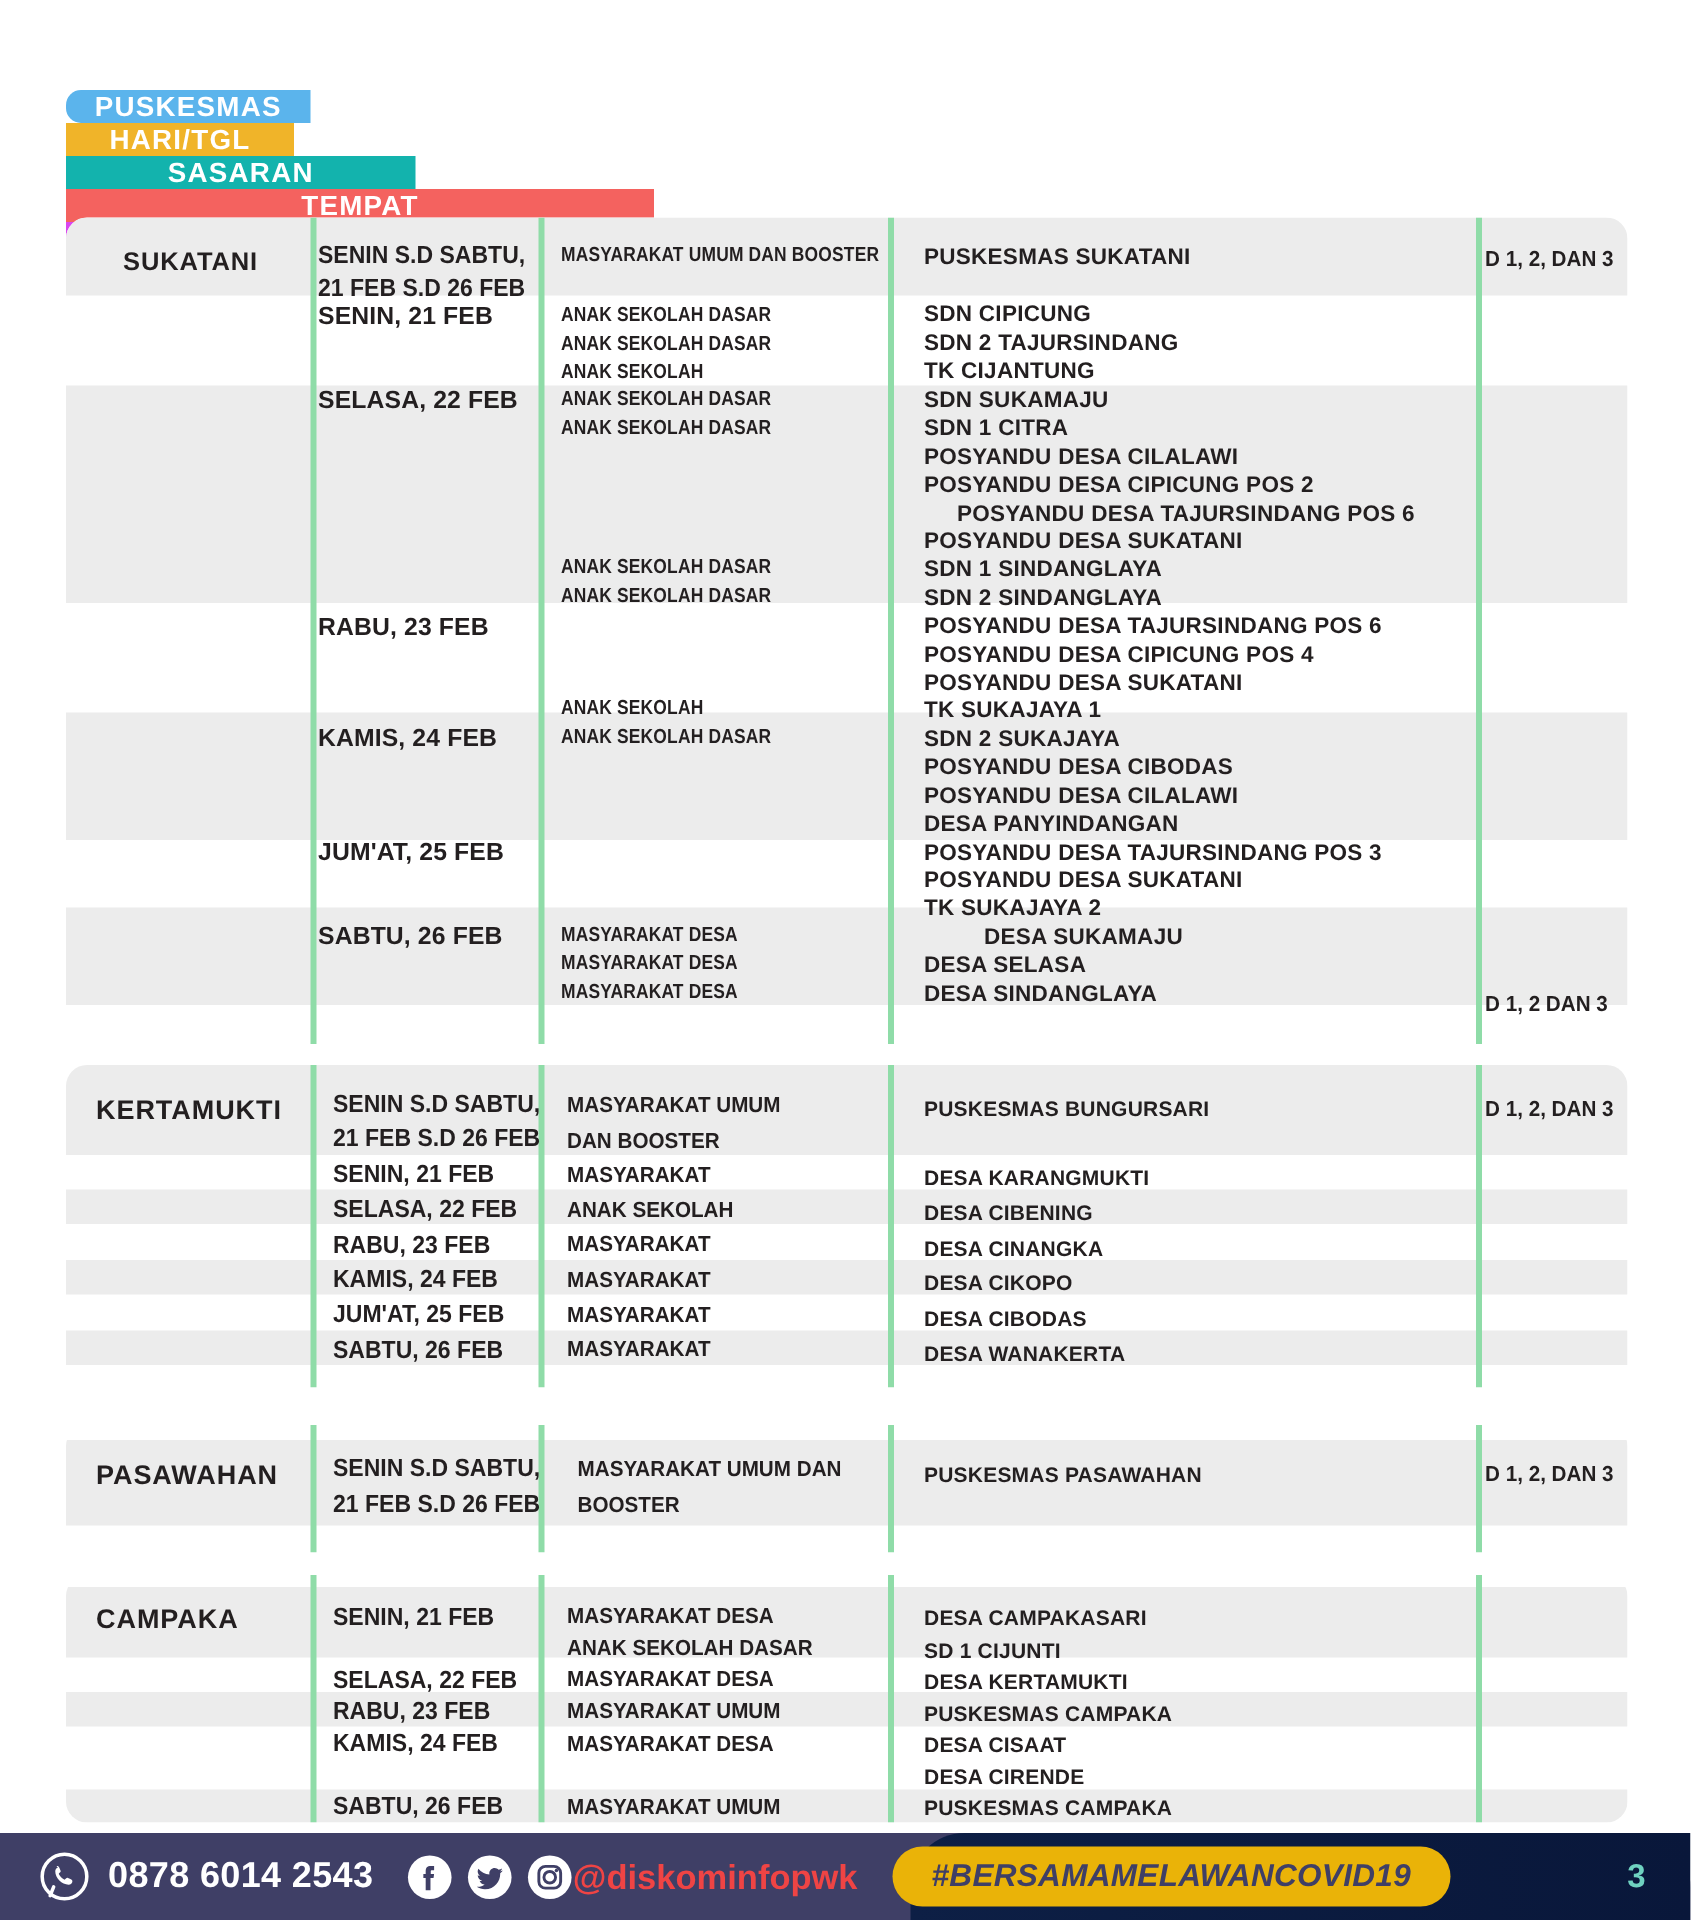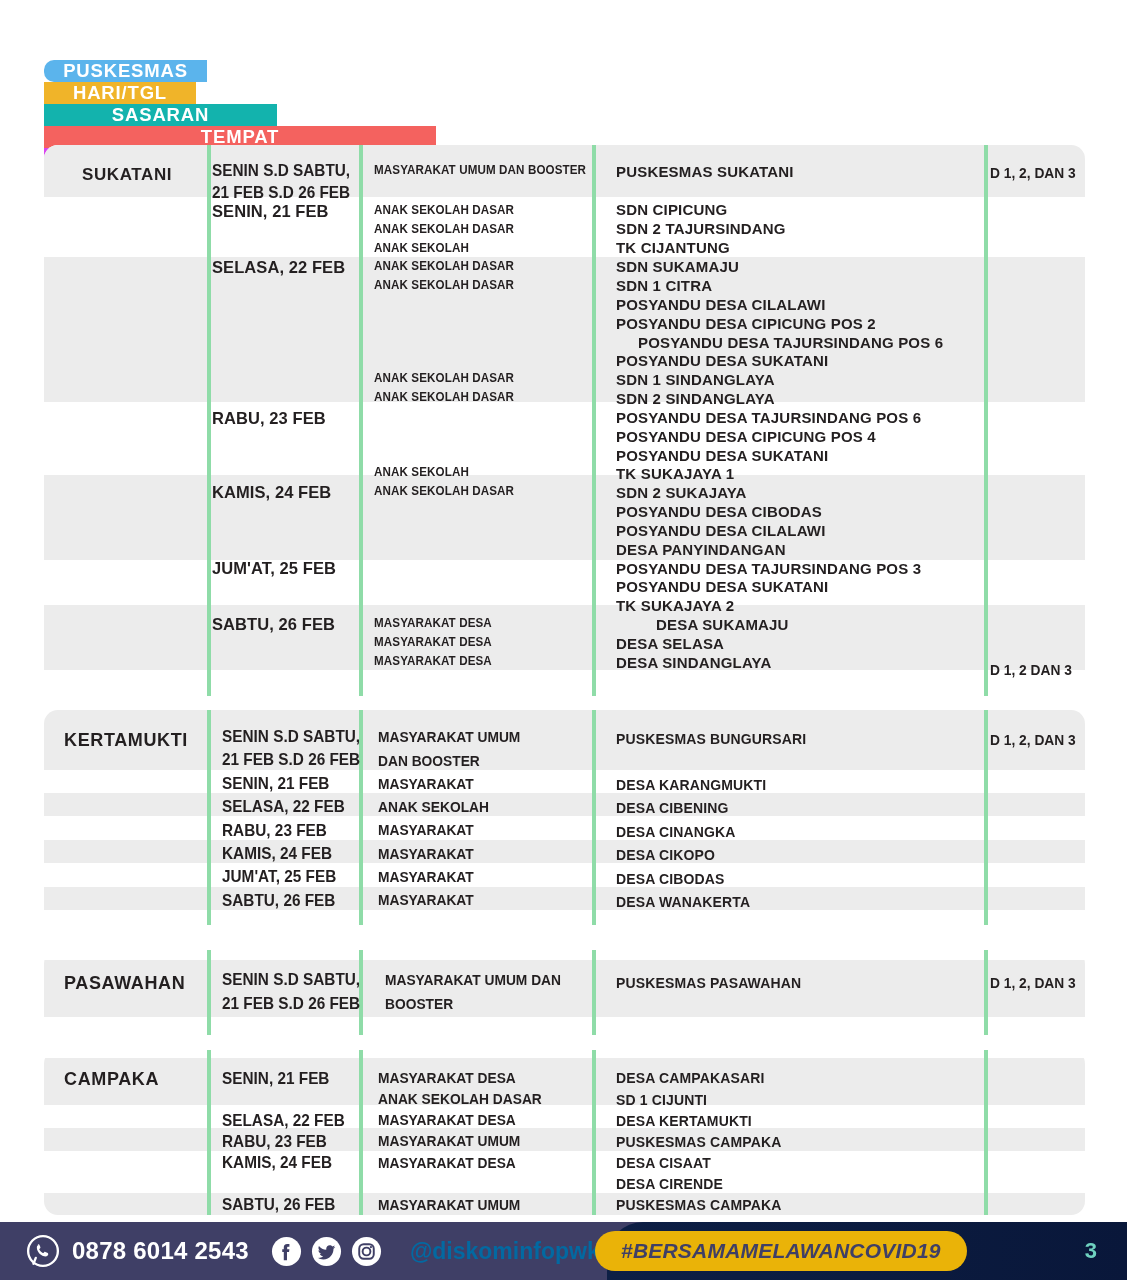--- a/index.html
+++ b/index.html
@@ -63,21 +63,21 @@
     position:absolute;right:0;bottom:0;width:520px;height:58px;
     background:linear-gradient(90deg,#0d1f45 0%,#09173a 100%);
     border-top-left-radius:36px;
   }
   .foot-row{position:absolute;left:0;bottom:0;width:1127px;height:58px;
             display:flex;align-items:center;}
   .wa{margin-left:26px;width:34px;height:34px;}
   .phone{margin-left:12px;color:#fff;font-size:24px;font-weight:bold;letter-spacing:.01em;}
   .socials{margin-left:22px;display:flex;gap:9px;align-items:center;}
   .soc{width:31px;height:31px;}
-  .handle{margin-left:28px;color:#0369a1;font-size:23px;font-weight:bold;}
+  .handle{margin-left:0;color:#ef4444;font-size:23px;font-weight:bold;}
   .hashtag{
     position:absolute;left:595px;bottom:9px;height:40px;
     background:#eab308;border-radius:20px;
     display:flex;align-items:center;padding:0 26px;
     color:#3f3f66;font-size:21px;font-weight:bold;font-style:italic;letter-spacing:.01em;
   }
   .pageno{position:absolute;right:30px;bottom:16px;color:#6fd2c0;font-size:22px;font-weight:bold;}
 </style>
 </head>
 <body>

